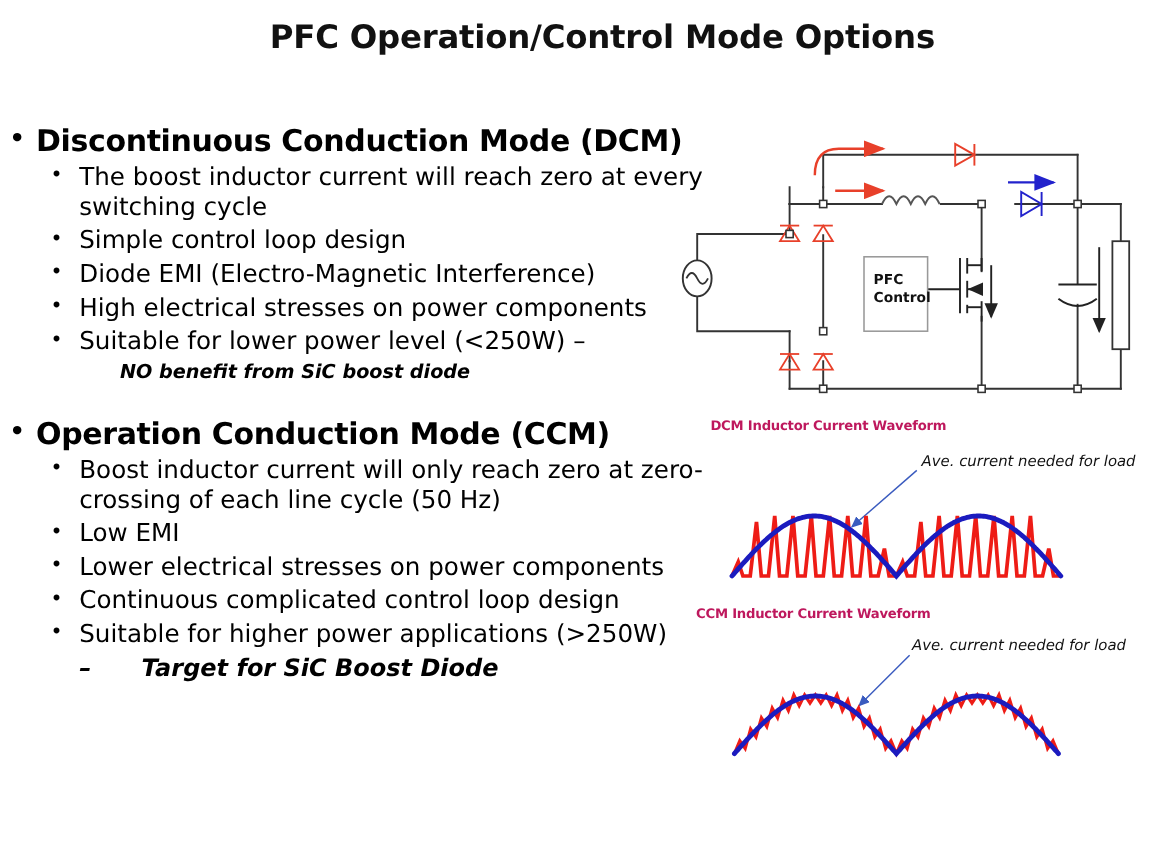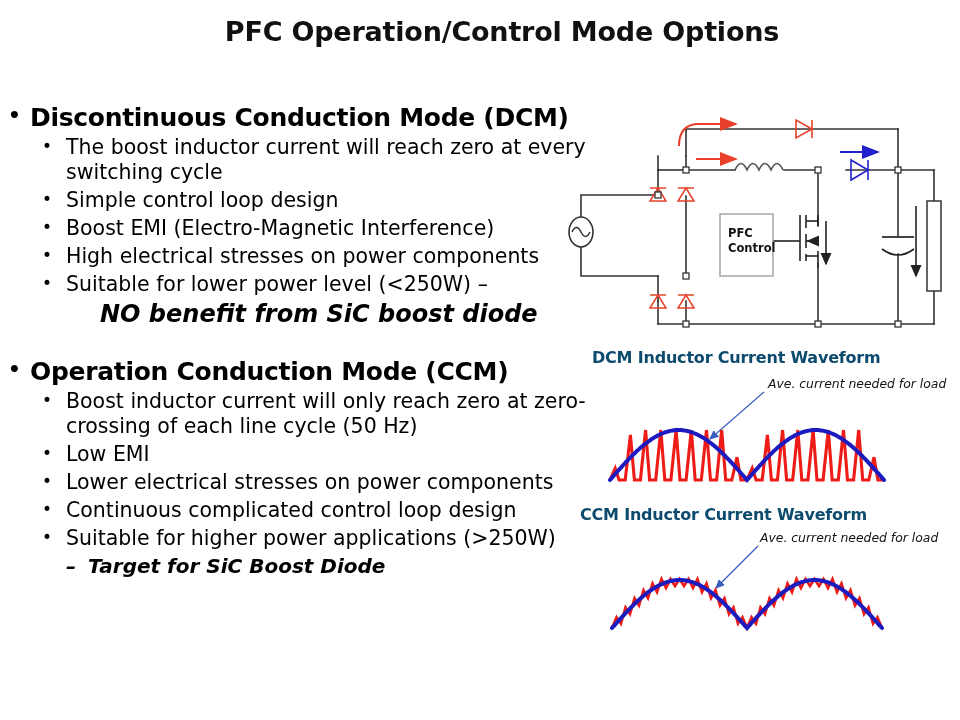--- a/index.html
+++ b/index.html
@@ -87,49 +87,49 @@
     font-weight: bold;
     font-style: italic;
     line-height: 1.2;
     margin: 0 0 3px 0;
     padding-left: 58px;
   }
   .lvl3 .dash {
     flex: 0 0 auto;
     width: 22px;
   }
-  .lvl3 .txt { flex: 1 1 auto; }
+  .lvl3 .txt { flex: 1 1 auto; margin-left: 30px; }
 
   .sub-emph {
     font-weight: bold;
     font-style: italic;
-    font-size: 24px;
+    font-size: 16px;
     padding-left: 92px;
     margin: 0 0 3px 0;
     line-height: 1.2;
   }
 
   .gap-block { height: 26px; }
 
   
   .circuit-wrap {
     position: absolute;
     left: 568px;
     top: 96px;
     width: 392px;
     height: 252px;
     text-align: center;
   }
 
   .wf-heading {
     position: absolute;
     font-weight: bold;
-    font-size: 16px;
+    font-size: 11px;
     letter-spacing: -0.2px;
-    color: #0c4a6e;
+    color: #be185d;
     white-space: nowrap;
   }
   #dcm-heading { left: 592px; top: 348px; }
   #ccm-heading { left: 580px; top: 505px; }
 
   .wf-wrap { position: absolute; font-style: italic; }
   #dcm-wave { left: 592px; top: 372px; width: 368px; height: 122px; }
   #ccm-wave { left: 592px; top: 528px; width: 368px; height: 112px; }
 
   svg { display: block; overflow: visible; }
@@ -162,21 +162,21 @@
     <div class="lvl2">
       <span class="bullet">•</span>
       <span class="txt">The boost inductor current will reach zero at every switching cycle</span>
     </div>
     <div class="lvl2">
       <span class="bullet">•</span>
       <span class="txt">Simple control loop design</span>
     </div>
     <div class="lvl2">
       <span class="bullet">•</span>
-      <span class="txt">Boost EMI (Electro-Magnetic Interference)</span>
+      <span class="txt">Diode EMI (Electro-Magnetic Interference)</span>
     </div>
     <div class="lvl2">
       <span class="bullet">•</span>
       <span class="txt">High electrical stresses on power components</span>
     </div>
     <div class="lvl2">
       <span class="bullet">•</span>
       <span class="txt">Suitable for lower power level (&lt;250W) –</span>
     </div>
     <div class="sub-emph">NO benefit from SiC boost diode</div>

